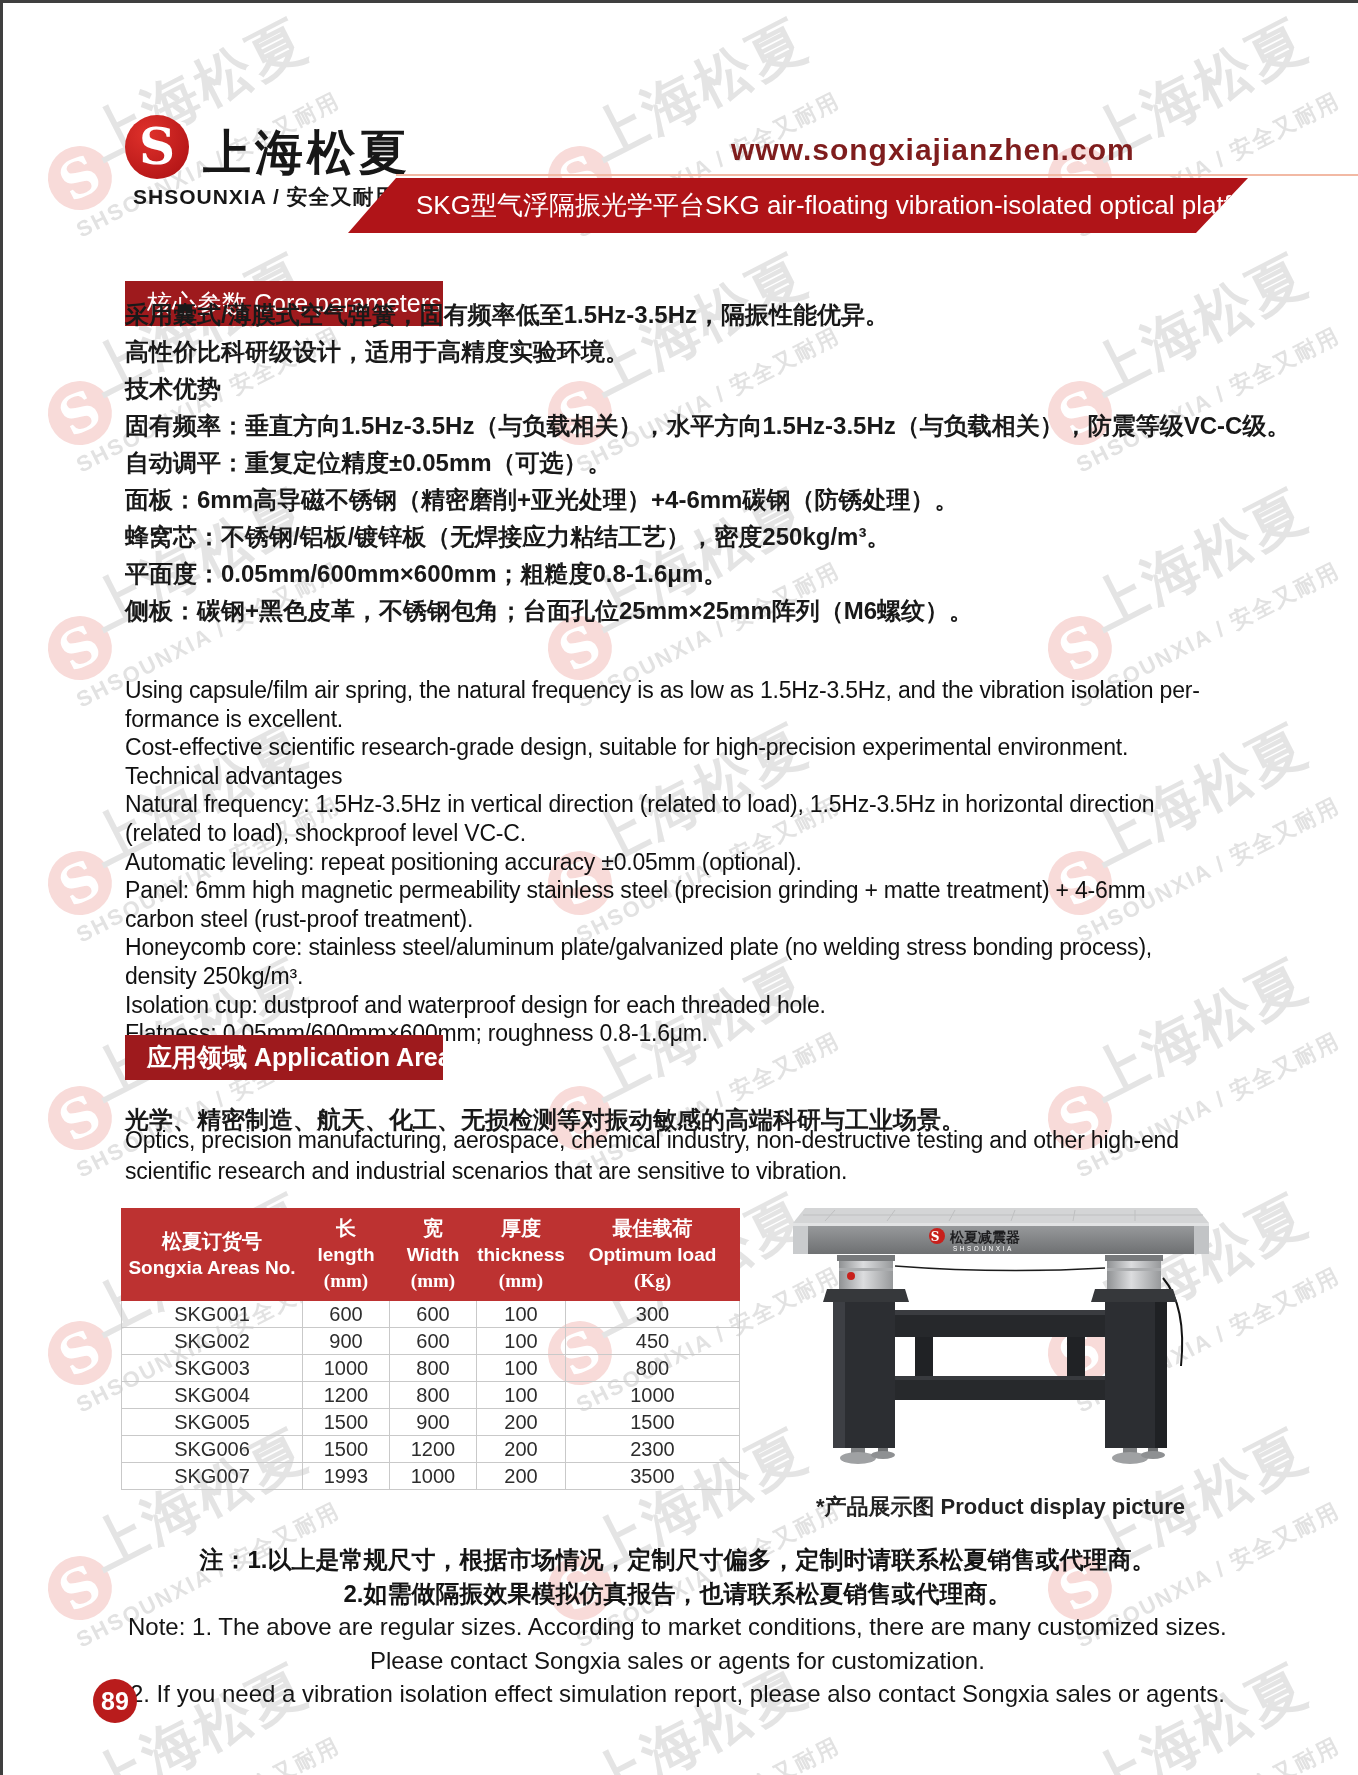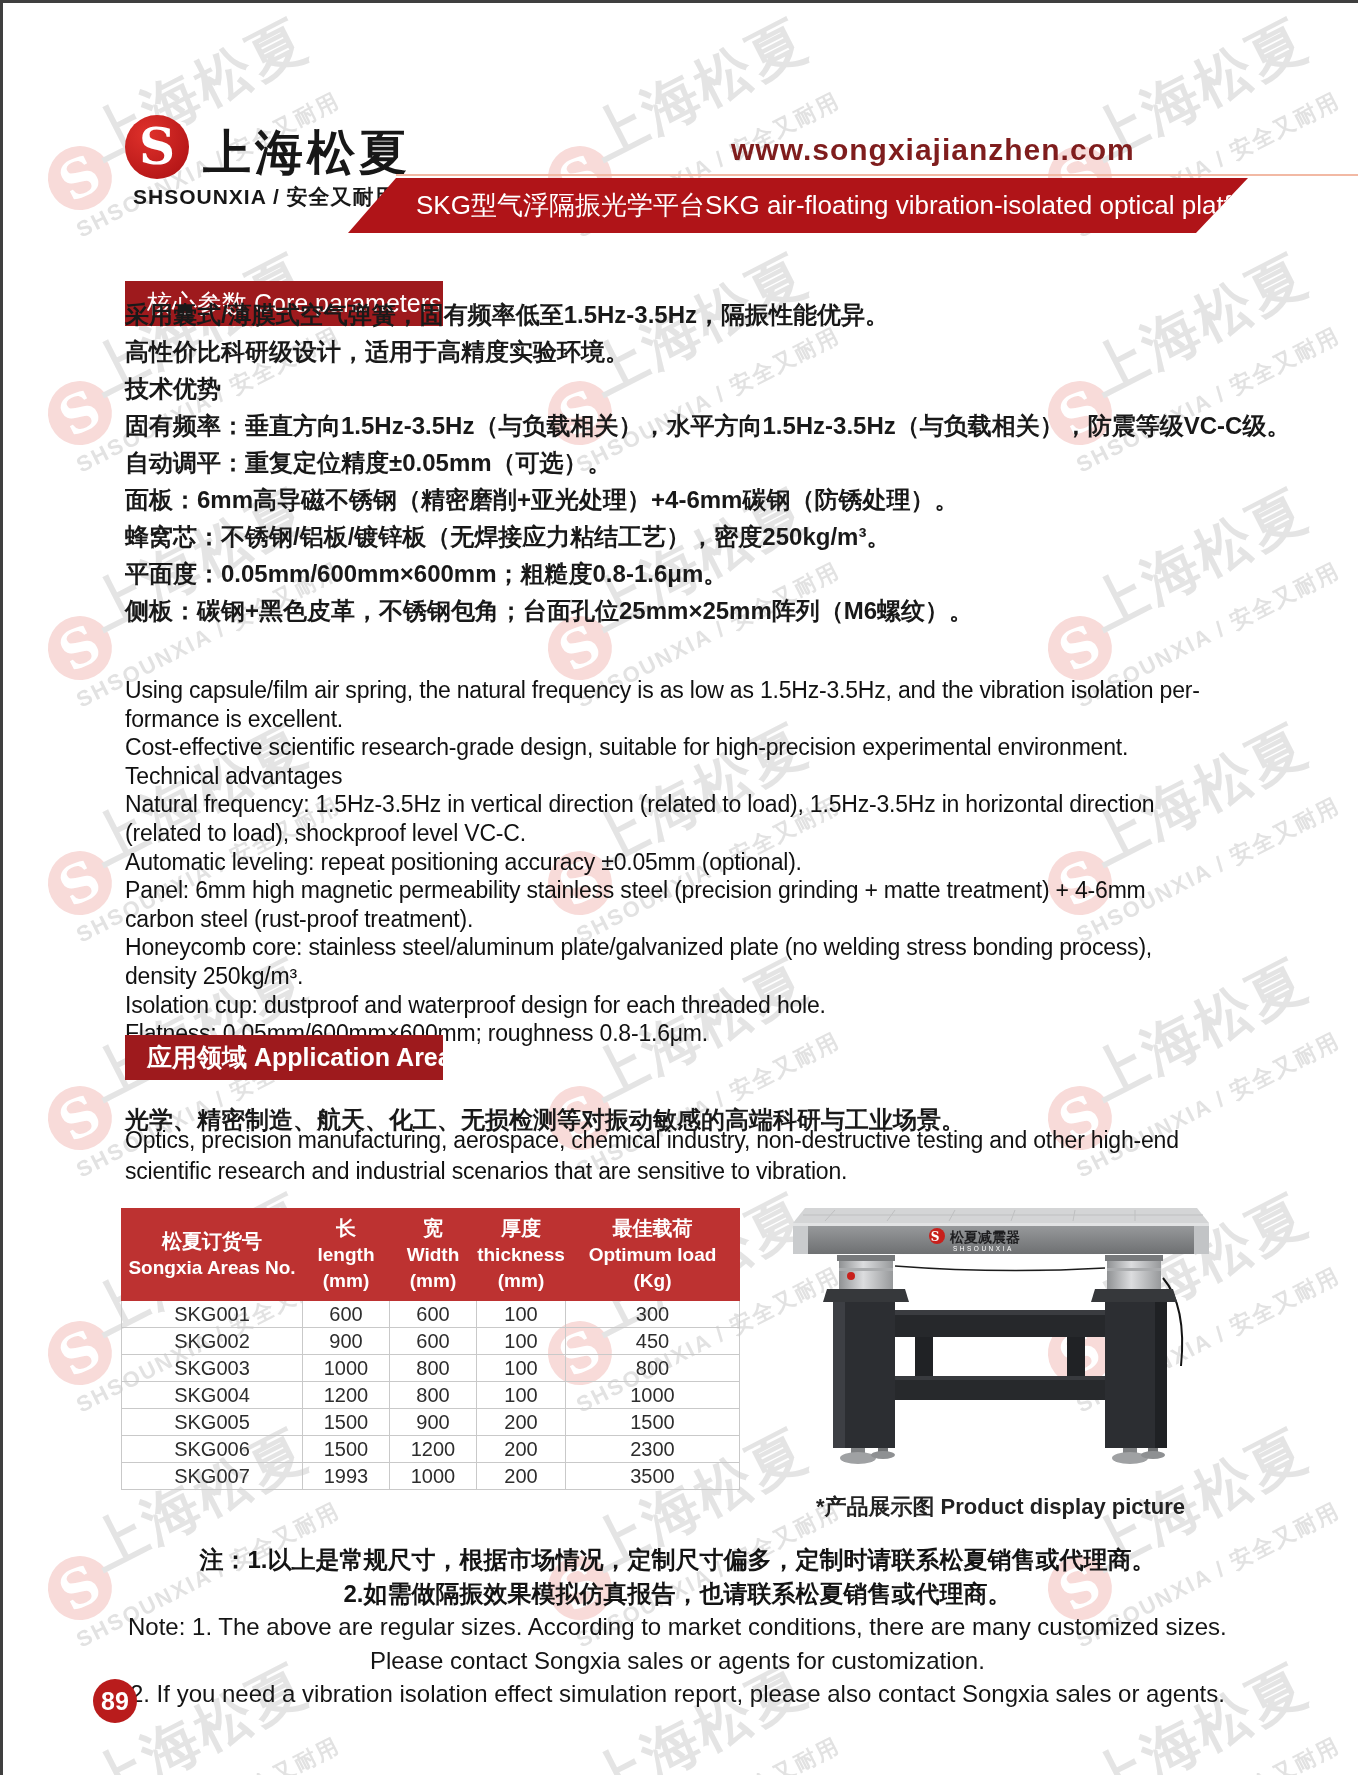--- a/index.html
+++ b/index.html
@@ -55,21 +55,21 @@
   .apps-cn{top:1086px;margin-top:12px;}
   .apps-en{top:1122px;}
   .apps-en .en-line{line-height:31px;}
   
   .spec-table{position:absolute; left:118px; top:1205px; width:618px; border-collapse:collapse;
     table-layout:fixed; z-index:1;padding-left:20px;}
   .spec-table th{background:#bd3231; color:#fff; font-weight:bold; vertical-align:middle;
     padding:6px 0; border:1px solid #bd3231;}
   .spec-table th .h-cn{font-size:20px; line-height:27px;}
   .spec-table th .h-en{font-size:19px; line-height:26px;}
-  .spec-table th .h-unit{font-size:19px; line-height:26px;}
+  .spec-table th .h-unit{font-size:19px; line-height:26px;font-family:Liberation Serif, serif;}
   .spec-table td{border:1px solid #c9c9c9; background:transparent; text-align:center;
     font-size:20px; color:#2d2d2d; height:26px; padding:0;}
   .spec-table thead tr{height:88px;}
   .spec-table th{text-align:center;}
   
   .product-fig{position:absolute; left:772px; top:1203px; width:450px; height:265px;}
   .fig-caption{position:absolute; left:770px; top:1489px; width:455px; text-align:center;
     font-size:22px; font-weight:600; color:#222; white-space:nowrap;}
   
   .notes{position:absolute; left:125px; top:1540px;}

